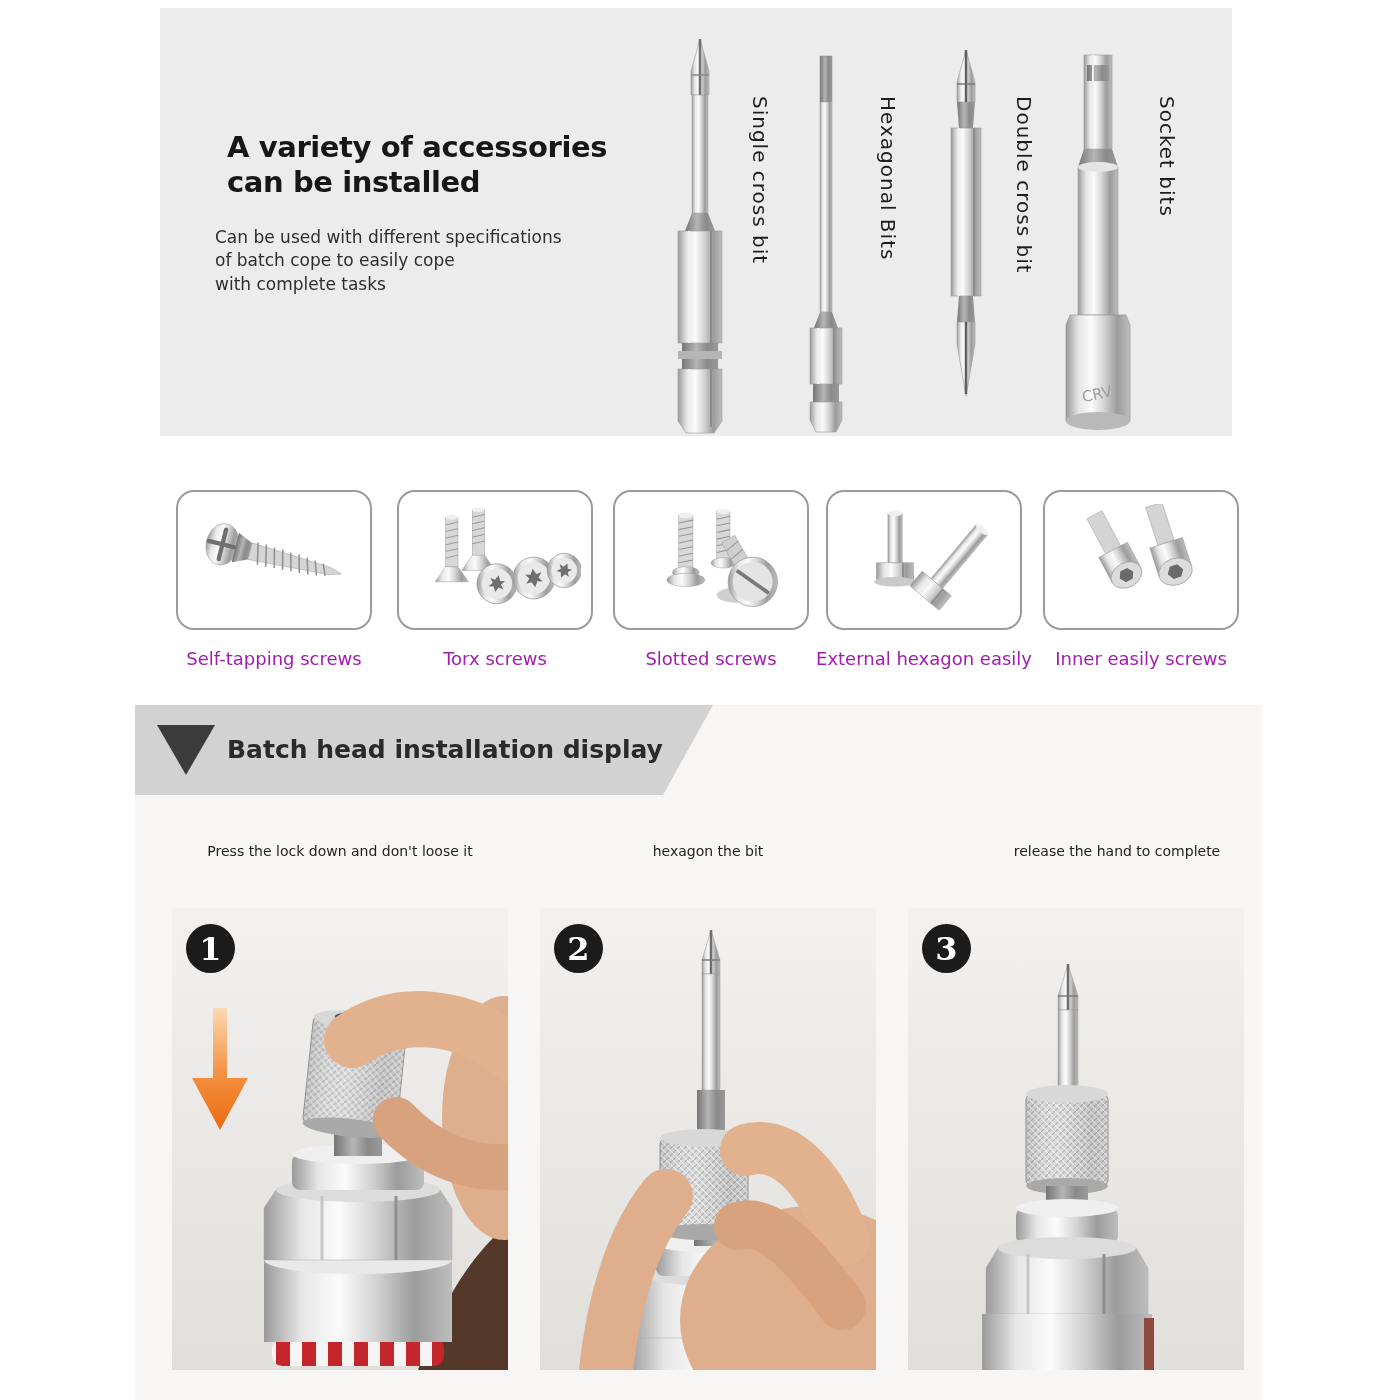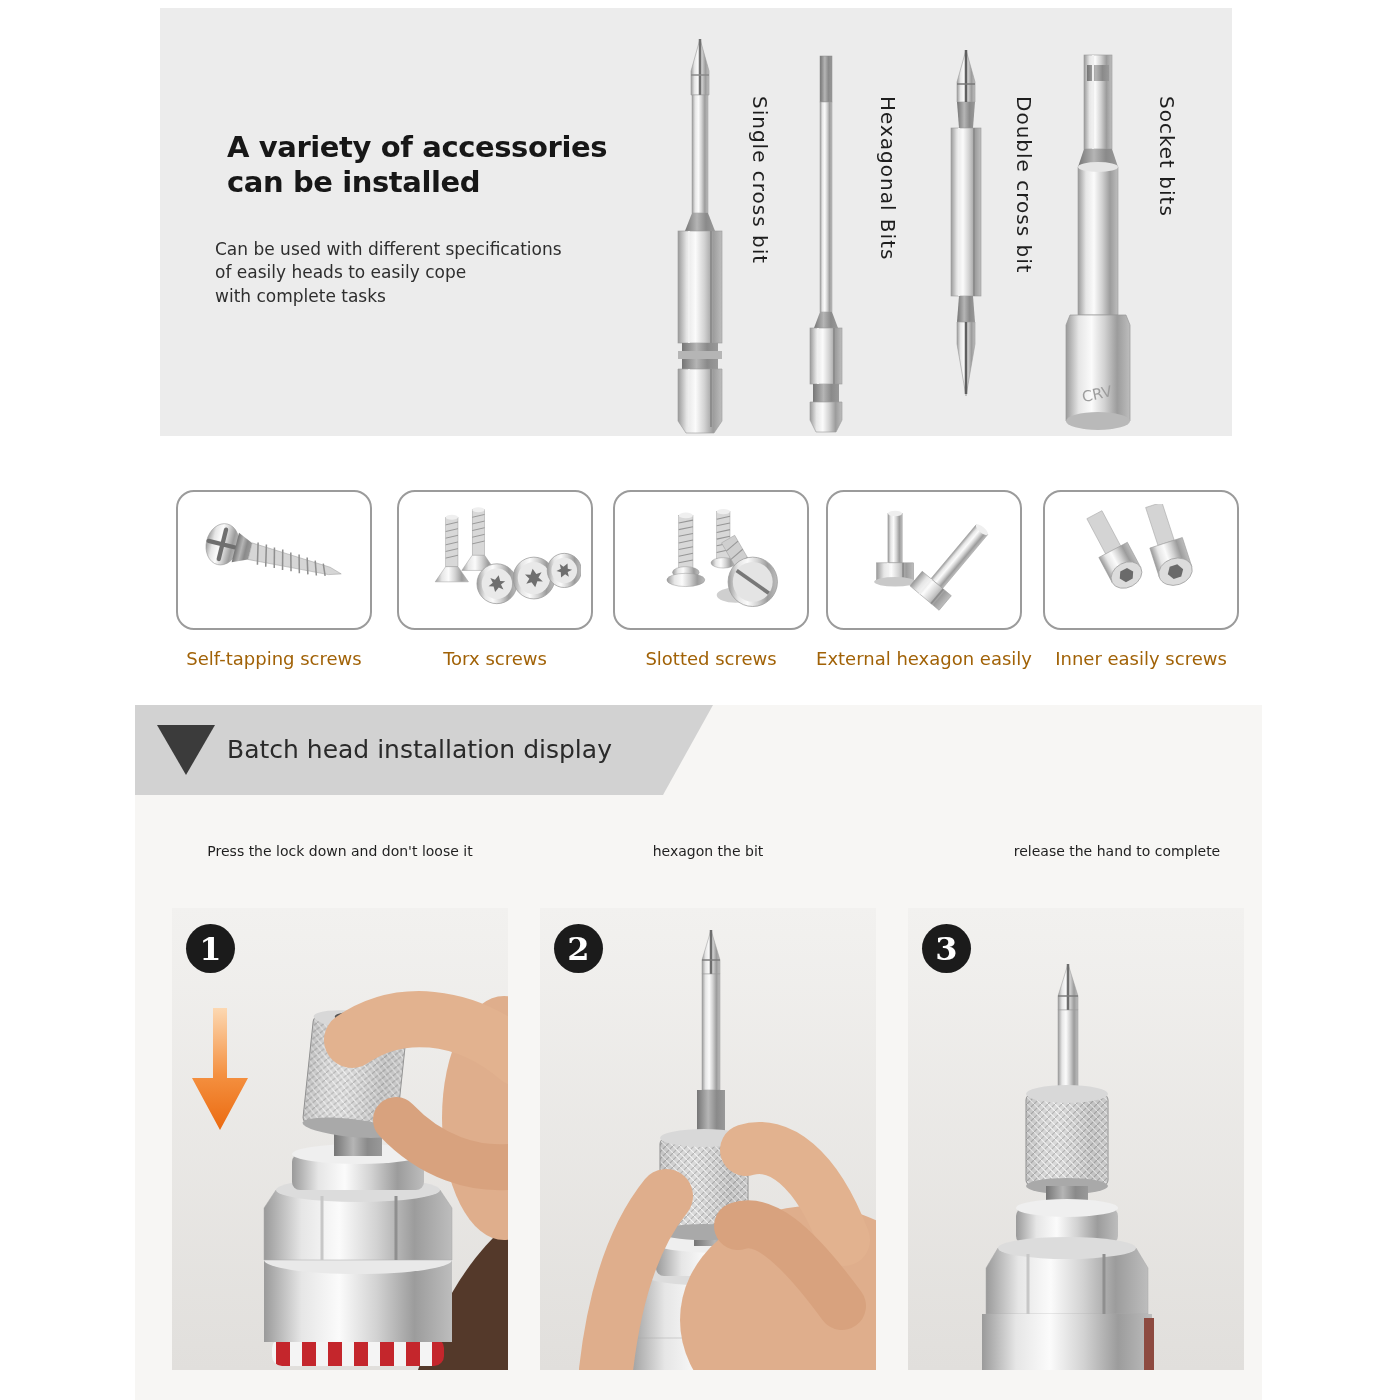--- a/index.html
+++ b/index.html
@@ -6,37 +6,37 @@
   body{
     width:1400px;height:1400px;position:relative;overflow:hidden;
     background:#ffffff;
     font-family:"DejaVu Sans","Liberation Sans",sans-serif;
     color:#1b1b1b;
   }
   
   .hero{position:absolute;left:160px;top:8px;width:1072px;height:428px;background:#ececec}
   .hero-text{position:absolute;left:55px;top:110px;width:460px}
   .title span{display:block;font-size:29px;font-weight:bold;color:#171717;line-height:1.2;letter-spacing:-0.4px}
-  .subtitle{margin-top:38px}
+  .subtitle{margin-top:26px}
   .subtitle span{display:block;font-size:17px;color:#2e2e2e;line-height:1.4}
   .bit-svg{position:absolute}
   .vlabel{position:absolute;writing-mode:vertical-rl;font-size:20px;color:#1e1e1e;letter-spacing:1px;white-space:nowrap}
   
   .card{position:absolute;top:490px;width:196px;height:140px;background:#ffffff;
         border:2px solid #9b9b9b;border-radius:18px;box-sizing:border-box;
         display:flex;align-items:center;justify-content:center}
   .card svg{width:172px;height:112px}
-  .slabel{position:absolute;top:648px;transform:translateX(-50%);font-size:18px;color:#a16207;white-space:nowrap}
+  .slabel{position:absolute;top:648px;transform:translateX(-50%);font-size:18px;color:#a21caf;white-space:nowrap}
   
   .install{position:absolute;left:135px;top:705px;width:1127px;height:695px;background:#f7f6f4}
   .banner{position:absolute;left:0;top:0;width:578px;height:90px;background:#d2d2d2;
           clip-path:polygon(0 0,100% 0,calc(100% - 50px) 100%,0 100%)}
   .tri{position:absolute;left:22px;top:20px;width:0;height:0;
        border-left:29px solid transparent;border-right:29px solid transparent;border-top:50px solid #3b3b3b}
-  .banner h2{position:absolute;left:92px;top:0;margin:0;line-height:90px;font-size:25px;font-weight:400;color:#2a2a2a;white-space:nowrap}
+  .banner h2{position:absolute;left:92px;top:0;margin:0;line-height:90px;font-size:25px;font-weight:700;color:#2a2a2a;white-space:nowrap}
   .caption{position:absolute;top:138px;transform:translateX(-50%);font-size:14px;color:#1f1f1f;white-space:nowrap}
   .panel{position:absolute;top:203px;width:336px;height:462px;overflow:hidden}
   .panel > svg{position:absolute;left:0;top:0}
   .badge{position:absolute;left:14px;top:16px;width:49px;height:49px;border-radius:50%;
          background:#1b1b1b;color:#ffffff;font-family:"DejaVu Serif","Liberation Serif",serif;
          font-weight:bold;font-size:32px;display:flex;align-items:center;justify-content:center;z-index:3}
 </style>
 </head>
 <body>
 
@@ -78,21 +78,21 @@
 </svg>
 
 <section class="hero">
   <div class="hero-text">
     <h1 class="title" style="margin:12px">
       <span>A variety of accessories</span>
       <span>can be installed</span>
     </h1>
     <div class="subtitle">
       <span>Can be used with different specifications</span>
-      <span>of easily heads to easily cope</span>
+      <span>of batch cope to easily cope</span>
       <span>with complete tasks</span>
     </div>
   </div>
 
   <svg class="bit-svg" style="left:505px;top:27px" width="70" height="400" viewBox="0 0 70 400">
     <polygon points="35,4 44,36 44,60 26,60 26,36" fill="url(#metal)" stroke="#9a9a9a" stroke-width="0.6"></polygon>
     <path d="M35,4 L35,60" stroke="#707070" stroke-width="2.5"></path>
     <path d="M26,40 L44,40" stroke="#8a8a8a" stroke-width="1.5"></path>
     <rect x="27" y="60" width="16" height="118" fill="url(#metal)" stroke="#9a9a9a" stroke-width="0.5"></rect>
     <polygon points="27,178 43,178 50,196 20,196" fill="url(#metalDark)"></polygon>

